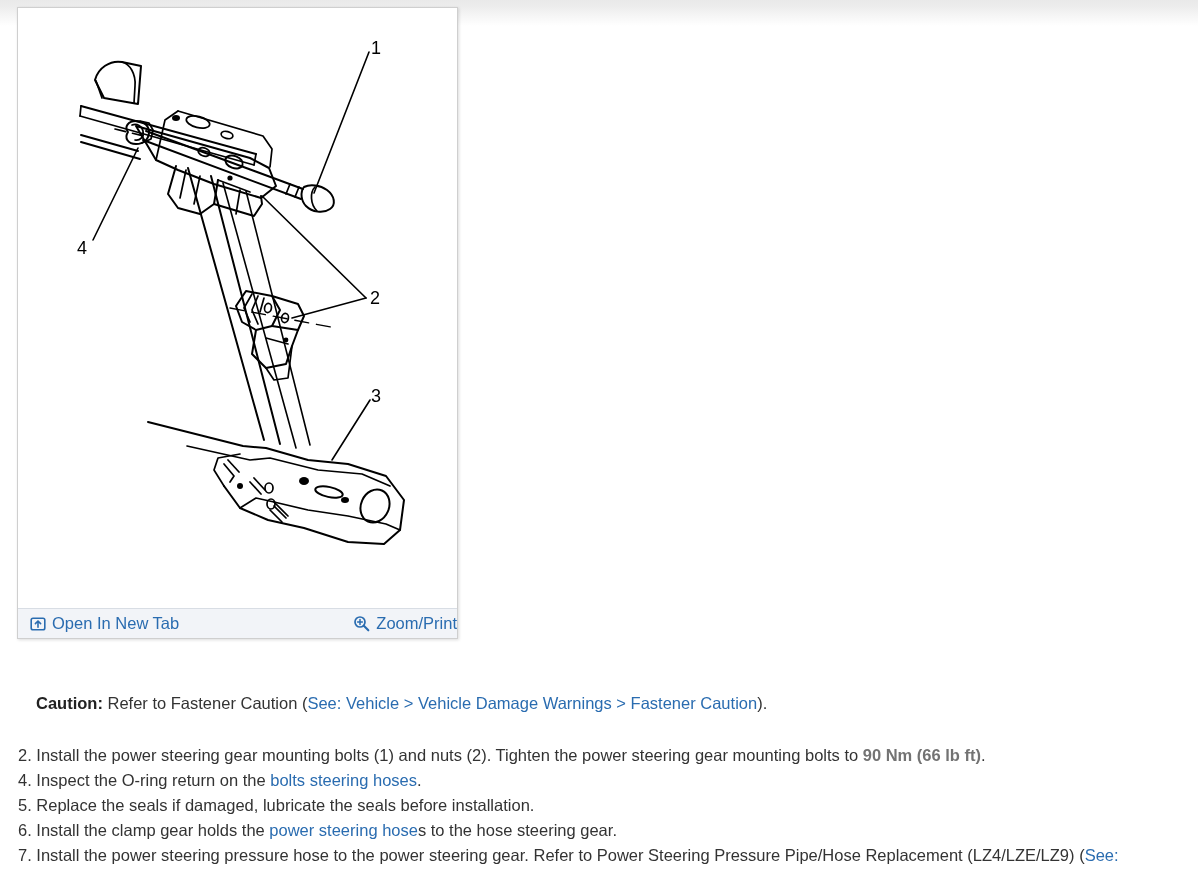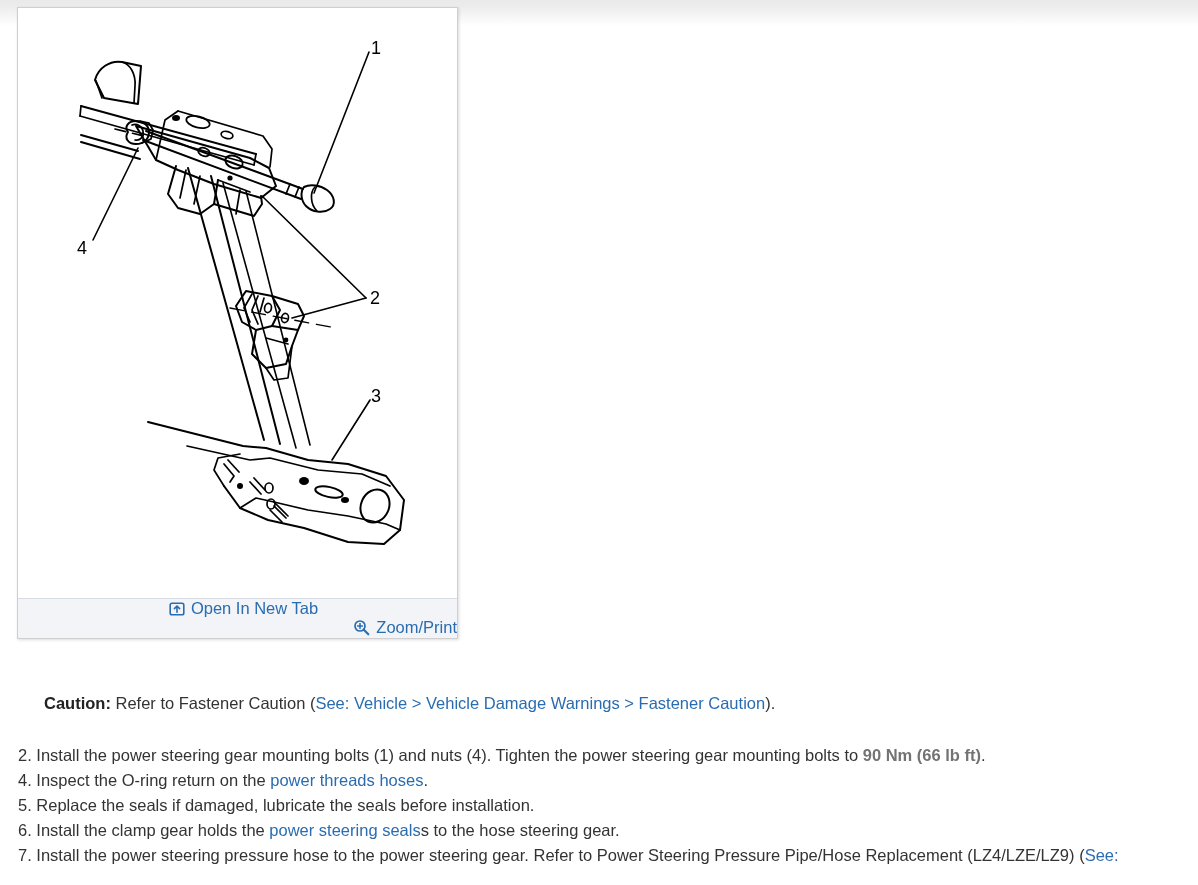--- a/index.html
+++ b/index.html
@@ -49,45 +49,44 @@
     overflow: hidden;
     background: #ffffff;
   }
   .figure-image-area svg { display:block; }
 
   .figure-toolbar {
     position: absolute;
     left: 0;
     bottom: 0;
     width: 439px;
-    height: 40px;
+    height: 30px;
     background: #f2f4f8;
     border-top: 1px solid #d8dde4;
     box-sizing: border-box;
     display: flex;
     align-items: center;
-    flex-direction: column;
   }
   .tb-btn {
     display: flex;
     align-items: center;
     gap: 6px;
     color: #2a6cb0;
     font-size: 16.5px;
     cursor: pointer;
     white-space: nowrap;
   }
   .tb-btn.open-tab { margin-left: 12px; }
   .tb-btn.zoom-print { margin-left: auto; }
   .tb-icon { display: inline-flex; align-items: center; justify-content: center; }
 
   
   .caution-block {
     position: absolute;
-    left: 44px;
+    left: 36px;
     top: 692px;
     font-size: 16.5px;
     line-height: 22px;
     color: #333333;
     white-space: nowrap;
   }
   .caution-label { font-weight: bold; color: #222222; }
 
   .steps {
     position: absolute;
@@ -252,20 +251,20 @@
       </div>
 
     </div>
   </div>
 
   <div class="caution-block">
     <span class="caution-label">Caution:</span><span> Refer to Fastener Caution (</span><span class="lnk">See: Vehicle &gt; Vehicle Damage Warnings &gt; Fastener Caution</span><span>).</span>
   </div>
 
   <div class="steps" id="steps-container">
-      <div class="step"><span class="num">2.</span><span> Install the power steering gear mounting bolts (1) and nuts (4). Tighten the power steering gear mounting bolts to </span><b class="strong">90 Nm (66 lb ft)</b><span>.</span></div>
-      <div class="step"><span class="num">4.</span><span> Inspect the O-ring return on the </span><span class="lnk">power threads hoses</span><span>.</span></div>
+      <div class="step"><span class="num">2.</span><span> Install the power steering gear mounting bolts (1) and nuts (2). Tighten the power steering gear mounting bolts to </span><b class="strong">90 Nm (66 lb ft)</b><span>.</span></div>
+      <div class="step"><span class="num">4.</span><span> Inspect the O-ring return on the </span><span class="lnk">bolts steering hoses</span><span>.</span></div>
       <div class="step"><span class="num">5.</span><span> Replace the seals if damaged, lubricate the seals before installation.</span></div>
-      <div class="step"><span class="num">6.</span><span> Install the clamp gear holds the </span><span class="lnk">power steering seals</span><span>s to the hose steering gear.</span></div>
+      <div class="step"><span class="num">6.</span><span> Install the clamp gear holds the </span><span class="lnk">power steering hose</span><span>s to the hose steering gear.</span></div>
       <div class="step"><span class="num">7.</span><span> Install the power steering pressure hose to the power steering gear. Refer to Power Steering Pressure Pipe/Hose Replacement (LZ4/LZE/LZ9) (</span><span class="lnk">See:</span></div>
     </div>
 
 </div>
 
 </body></html>

